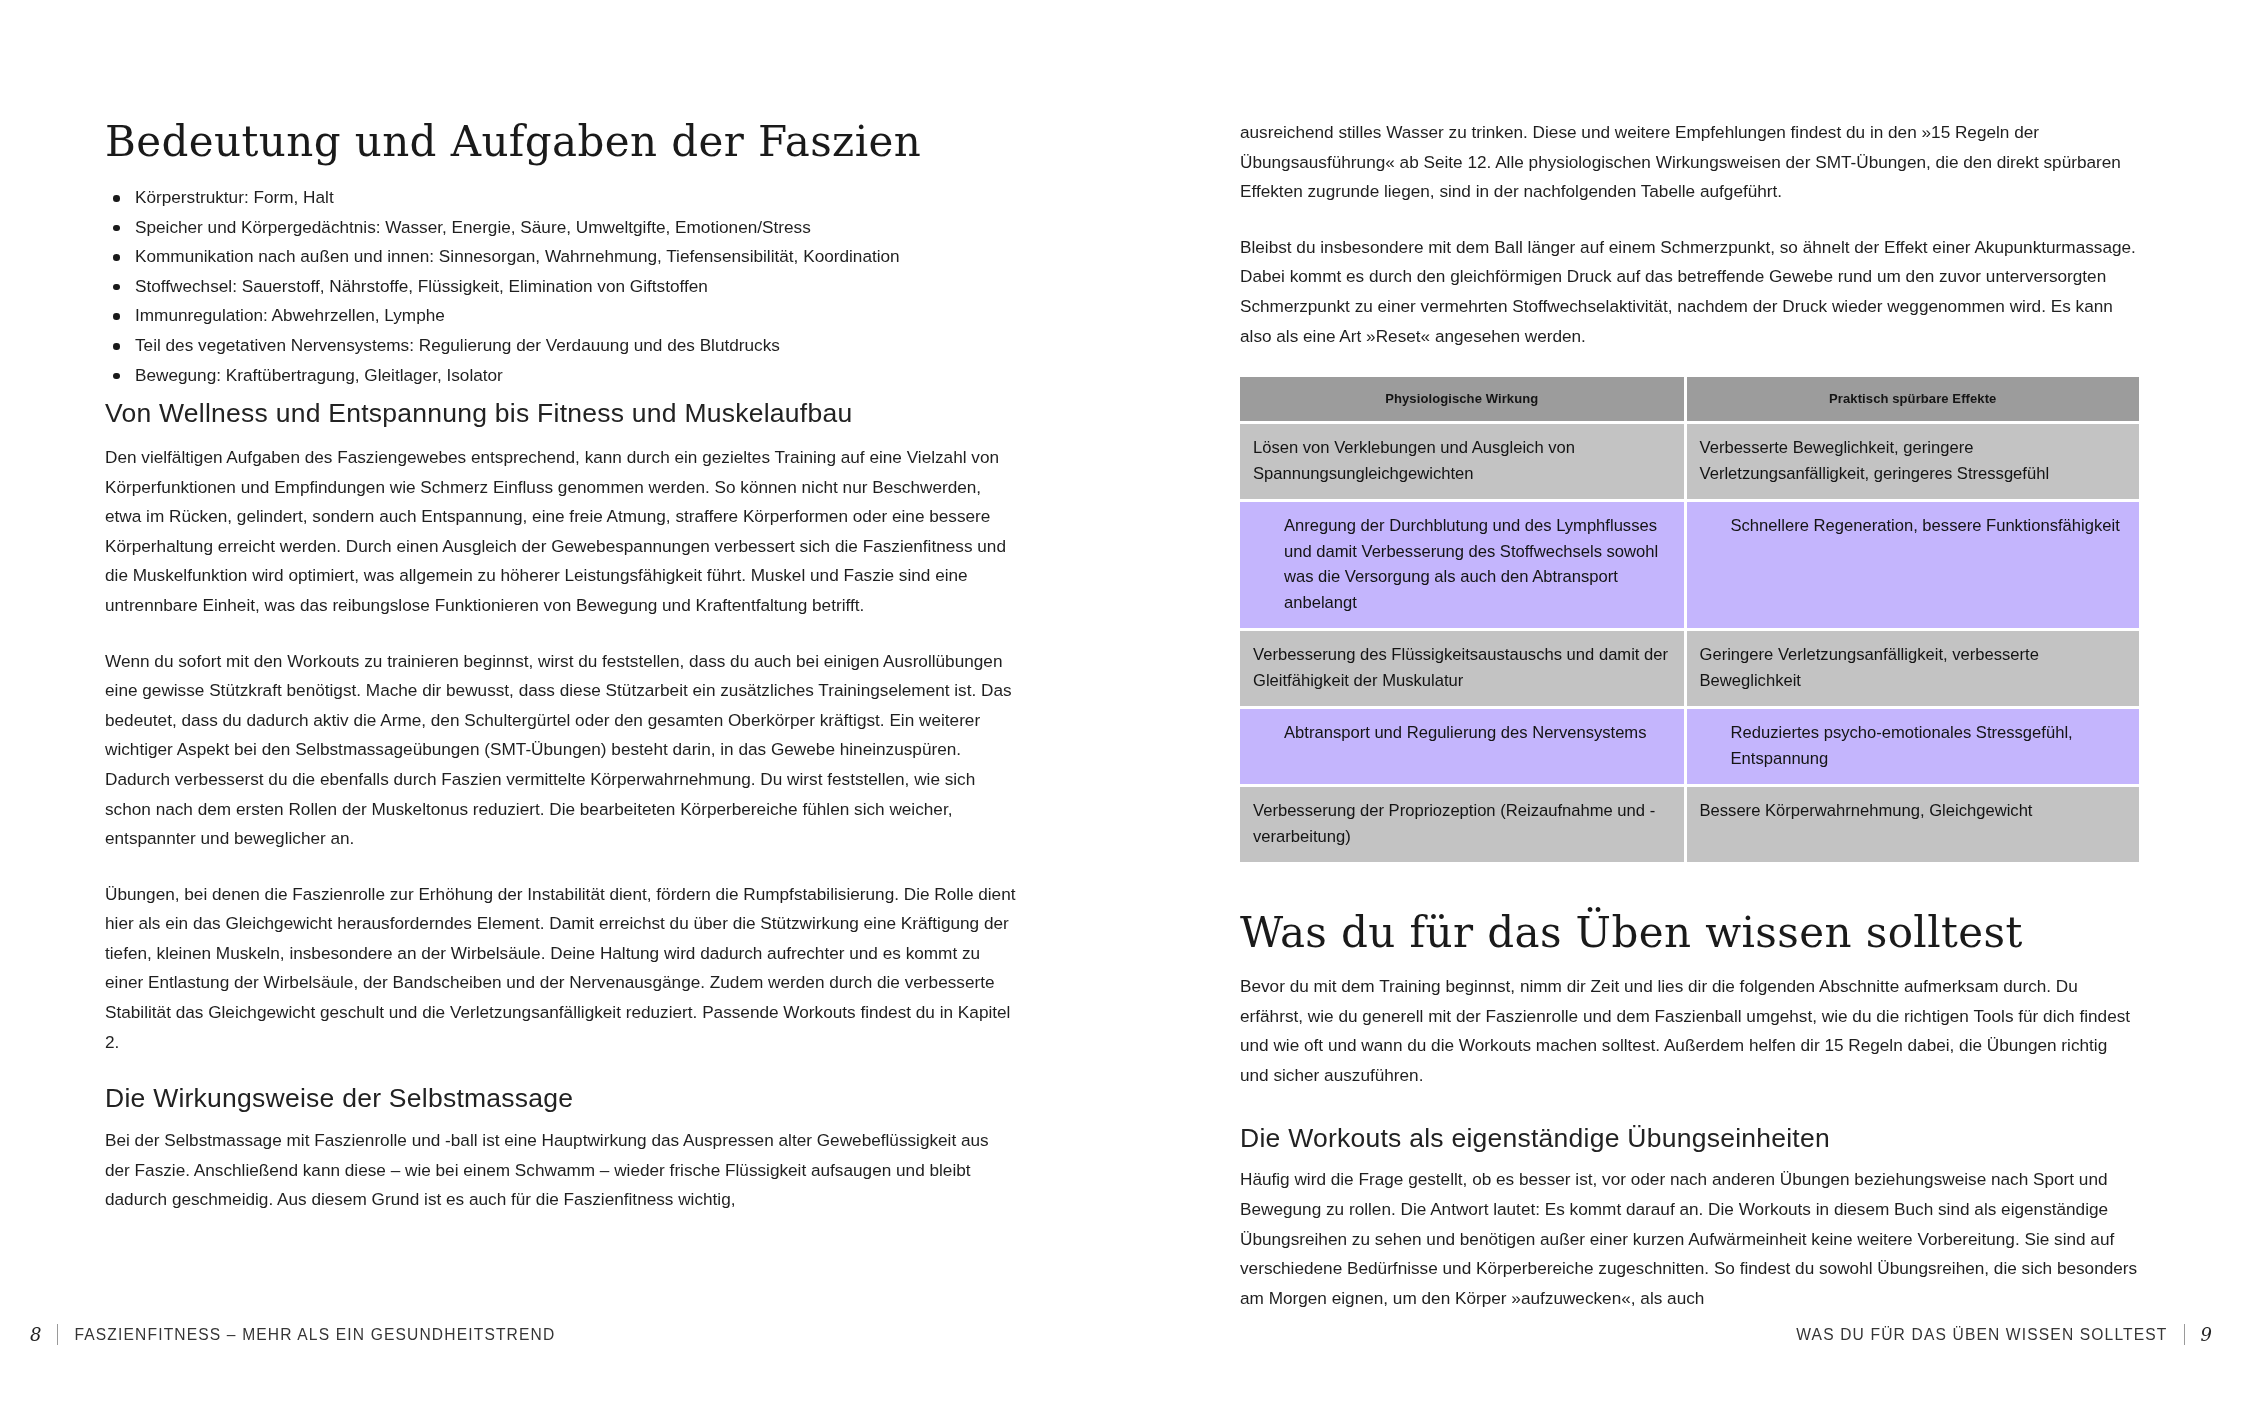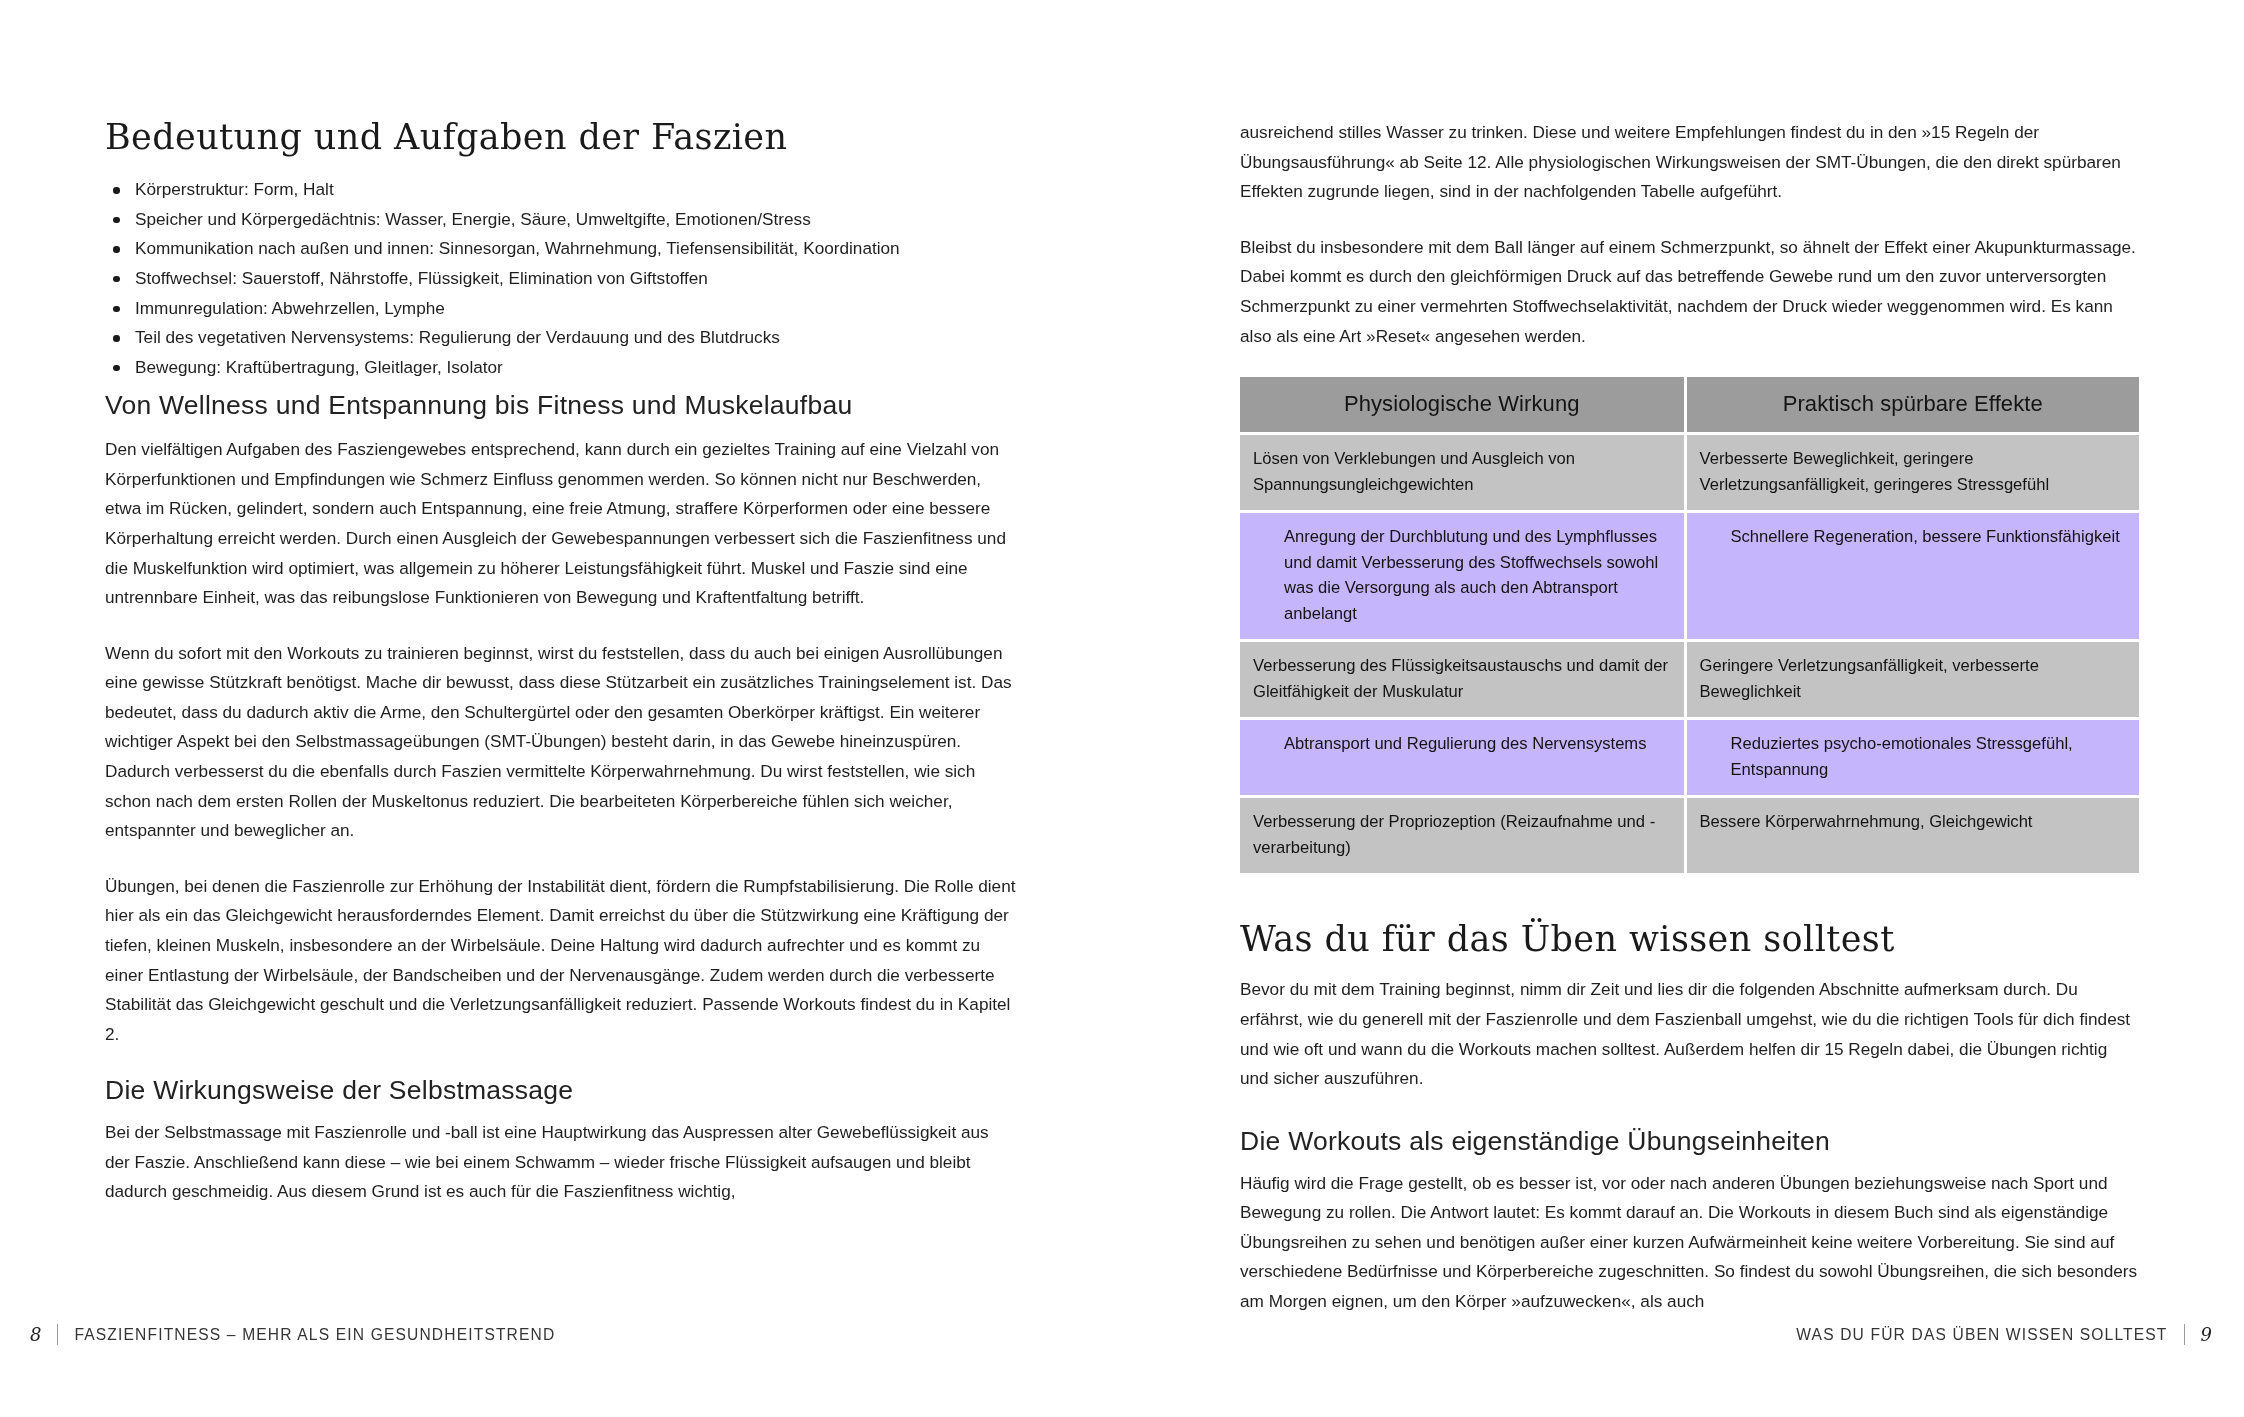--- a/index.html
+++ b/index.html
@@ -27,21 +27,21 @@
     height: 100%;
     box-sizing: border-box;
   }
   .page-left  { width: 1122px; padding: 118px 105px 0 105px; }
   .page-right { width: 1122px; padding: 118px 105px 0 118px; }
 
   
   h1.chapter-title {
     font-family: "DejaVu Serif", serif;
     font-weight: 400;
-    font-size: 35px;
+    font-size: 42px;
     line-height: 1.12;
     letter-spacing: 0.4px;
     color: #1a1a1a;
     margin: 0 0 18px 0;
   }
   h2.section-title {
     font-family: "Liberation Sans", sans-serif;
     font-weight: 400;
     font-size: 26.5px;
     line-height: 1.2;
@@ -91,22 +91,22 @@
   
   table.effects-table {
     width: 100%;
     border-collapse: collapse;
     margin: 12px 0 0 0;
     table-layout: fixed;
   }
   table.effects-table th {
     background: #9c9c9c;
     color: #141414;
-    font-size: 22px;
-    font-weight: 400;
+    font-size: 13px;
+    font-weight: 700;
     text-align: center;
     padding: 14px 10px 15px 10px;
     border-right: 3px solid #ffffff;
     border-bottom: 3px solid #ffffff;
     letter-spacing: 0.1px;
     margin-left: 48px;
   }
   table.effects-table th:last-child { border-right: none; }
   table.effects-table td {
     font-size: 16.6px;

